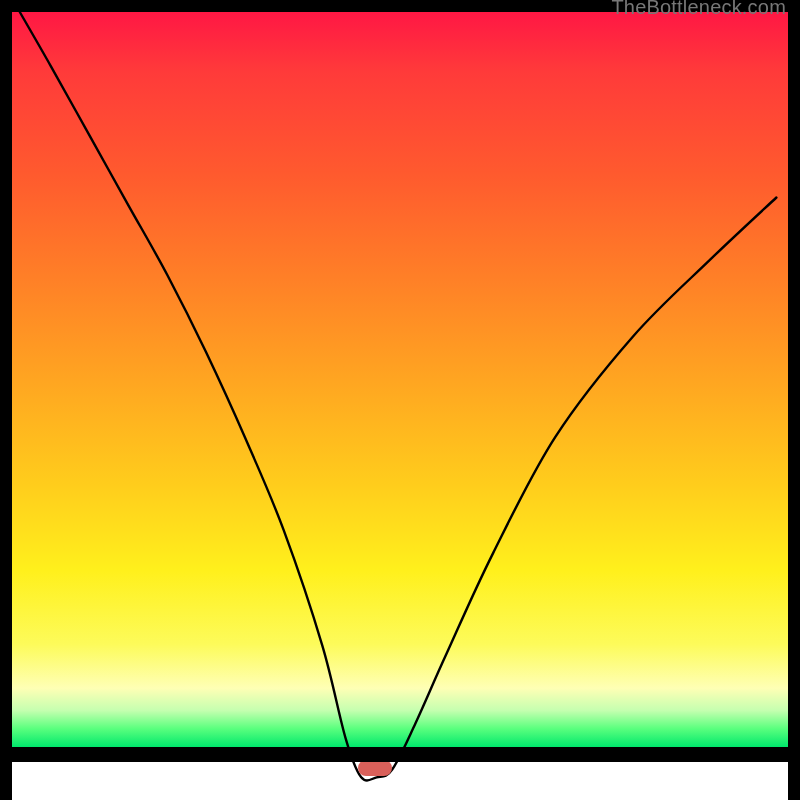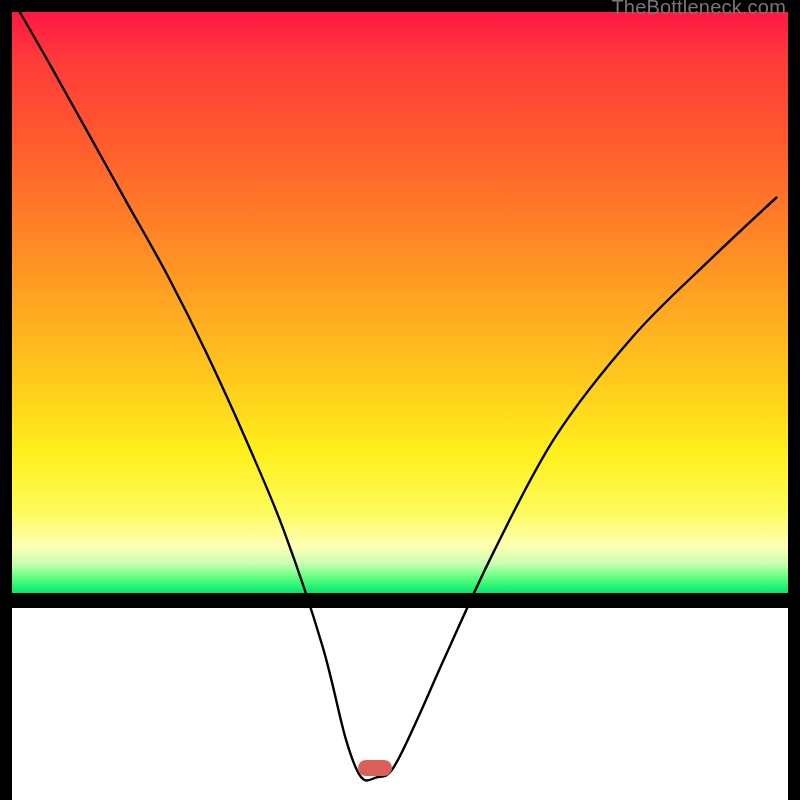--- a/index.html
+++ b/index.html
@@ -1,16 +1,16 @@
 <!DOCTYPE html>
 <html><head>
 <meta charset="utf-8">
 <style>
   html,body{margin:0;padding:0;width:800px;height:800px;overflow:hidden;font-family:Arial,Helvetica,sans-serif;}
-  .stage{position:relative;width:800px;height:608px;text-align:right;}
+  .stage{position:relative;width:800px;height:762px;text-align:right;}
   .border-left,.border-right,.border-top,.border-bottom{position:absolute;background:#000;}
   .border-left{left:0;top:0;width:12px;height:800px;}
   .border-right{right:0;top:0;width:12px;height:800px;}
   .border-top{left:0;top:0;width:800px;height:12px;}
   .border-bottom{left:0;bottom:0;width:800px;height:15px;}
   .gradient{position:absolute;left:12px;top:12px;right:12px;bottom:15px;
     background:linear-gradient(to bottom,
       #ff1744 0%,
       #ff3a3a 8%,
       #ff5a2e 22%,

